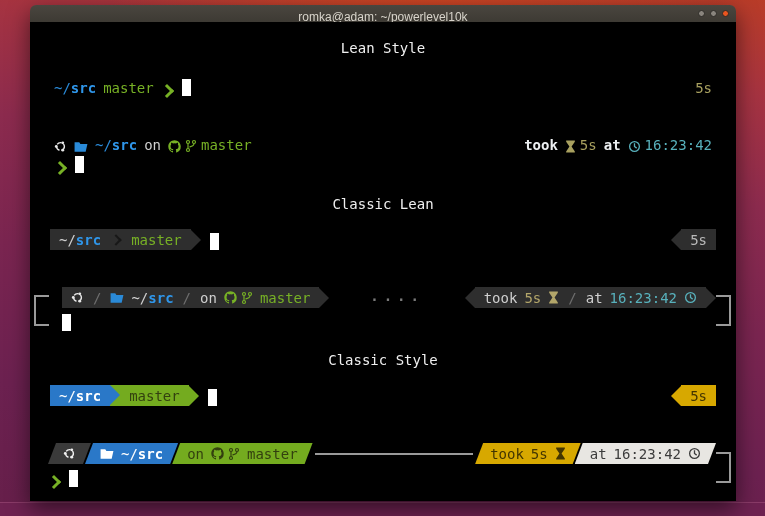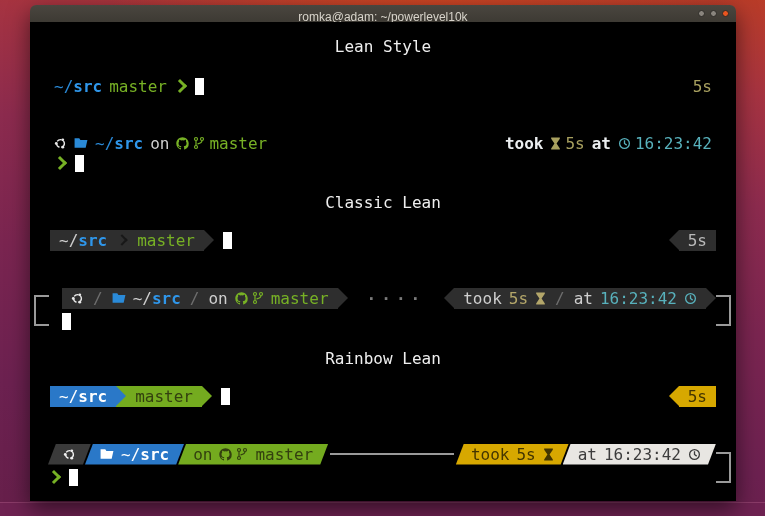--- a/index.html
+++ b/index.html
@@ -19,22 +19,22 @@
   .titlebar{position:absolute;left:0;top:0;right:0;height:24px;
     background:linear-gradient(#4a463f,#38352f);
     border-radius:6px 6px 0 0;display:flex;align-items:center;justify-content:center;
     font-family:"Liberation Sans",sans-serif;font-size:12px;color:#d8d4cb;}
   .winbtns{position:absolute;right:7px;top:5px;display:flex;gap:5px;}
   .winbtn{width:7px;height:7px;border-radius:50%;background:#8a857e;border:1px solid #2c2a26;box-sizing:border-box;}
   .winbtn.close{background:#e9551f;}
   .term{position:absolute;left:0;top:17px;right:0;bottom:0;background:#000;overflow:hidden;}
 
   
-  .row{position:absolute;left:0;right:0;display:flex;align-items:center;
-    font-size:16px;color:#e4e4e4;padding:0 24px;height:20px;white-space:pre;}
+  .row{position:absolute;left:0;right:0;display:flex;align-items:flex-end;
+    font-size:14px;color:#e4e4e4;padding:0 24px;height:20px;white-space:pre;}
   .heading{justify-content:center;color:#efefef;}
   .sp{flex:1;}
   .gap4{display:inline-block;width:4px;}  .gap7{display:inline-block;width:7px;}
   .blue{color:#2a8ad8;} .bluebold{color:#2f96ea;font-weight:bold;}
   .green{color:#77b125;} .olive{color:#a8a05f;} .cyan{color:#58b1bc;}
   .whitebold{color:#eceff1;font-weight:bold;} .ltgray{color:#cfcfcf;}
   .cursor{display:inline-block;width:9px;height:17px;background:#fff;}
 
   
   .chev{display:inline-block;width:7px;height:7px;border-style:solid;border-color:currentColor;
@@ -246,21 +246,21 @@
         </span>
       </div>
       <div class="capR" style="--cc:#2e2e2e"></div>
     </div>
 
     <div class="row" style="top:289px;left:32px;padding:0">
       <span class="cursor"></span>
     </div>
 
     <div class="row heading" style="top:326px">
-      <span>Rainbow Lean</span>
+      <span>Classic Style</span>
     </div>
 
     <div class="row" style="top:364px;padding:0 20px">
       <div class="seg" style="background:#2a78c8">
         <span style="color:#fff"><span>~/</span><span style="font-weight:bold">src</span></span>
       </div>
       <div class="bound" style="background:#74ab1f"><div class="capR" style="--cc:#2a78c8"></div></div>
       <div class="seg" style="background:#74ab1f">
         <span style="color:#33400f">master</span>
       </div>

